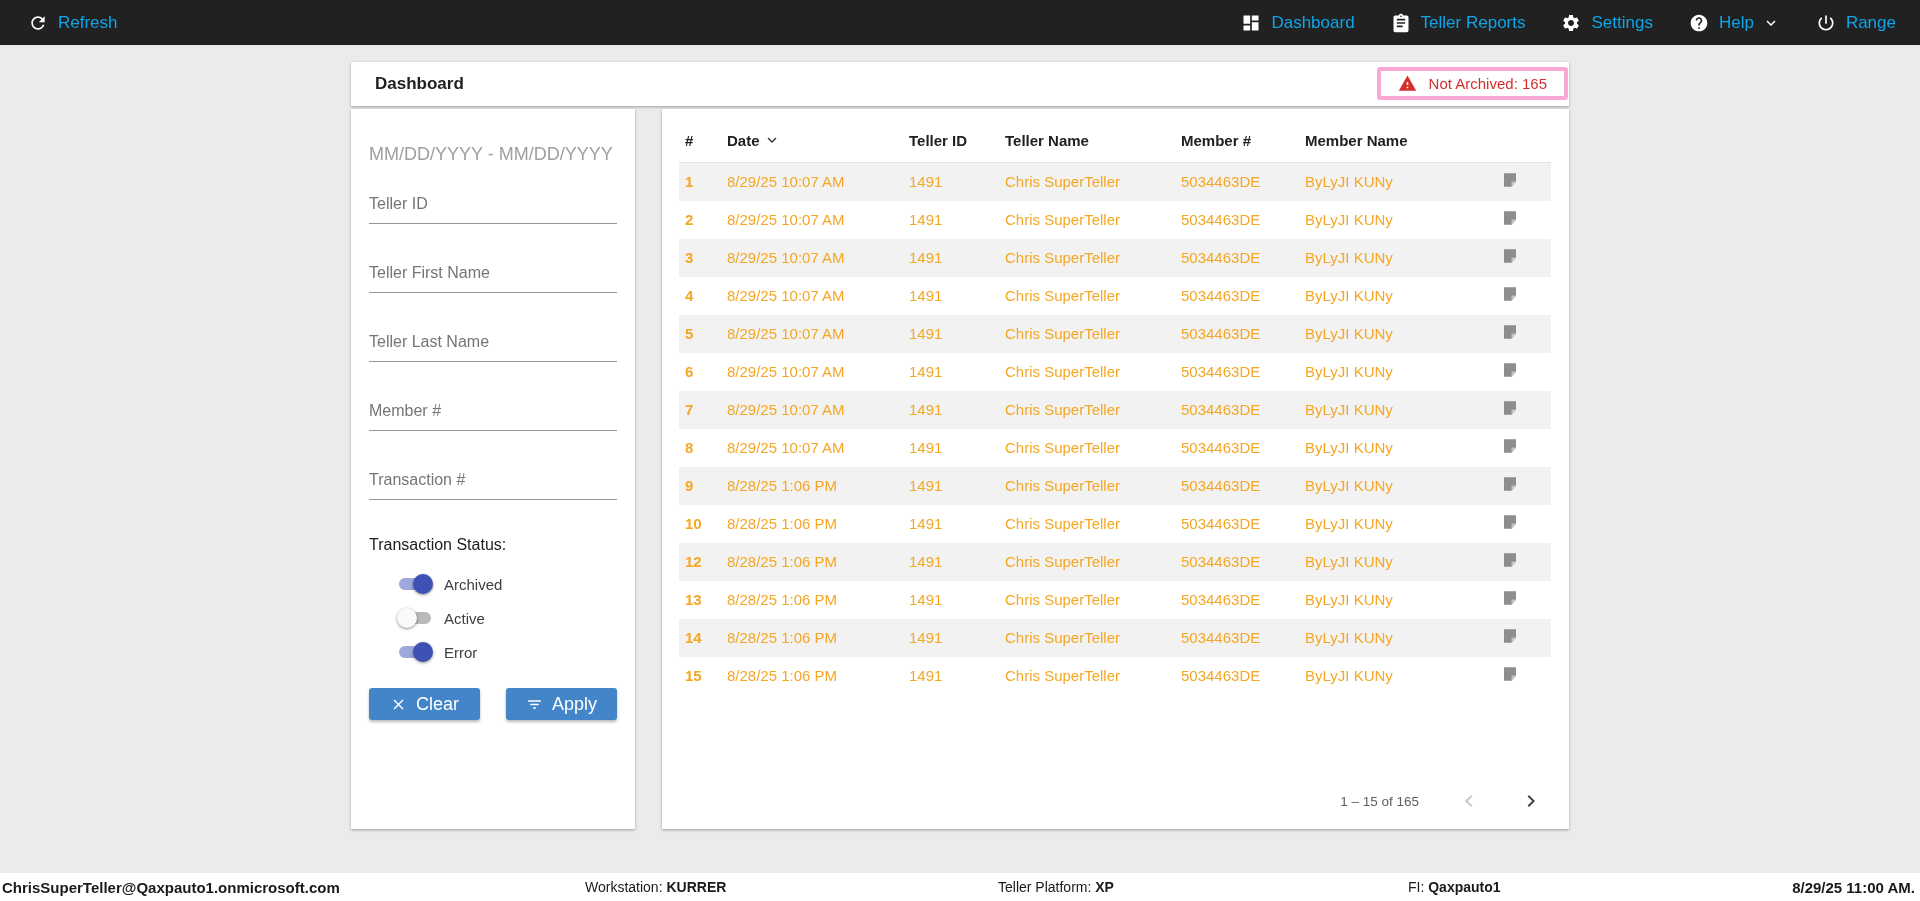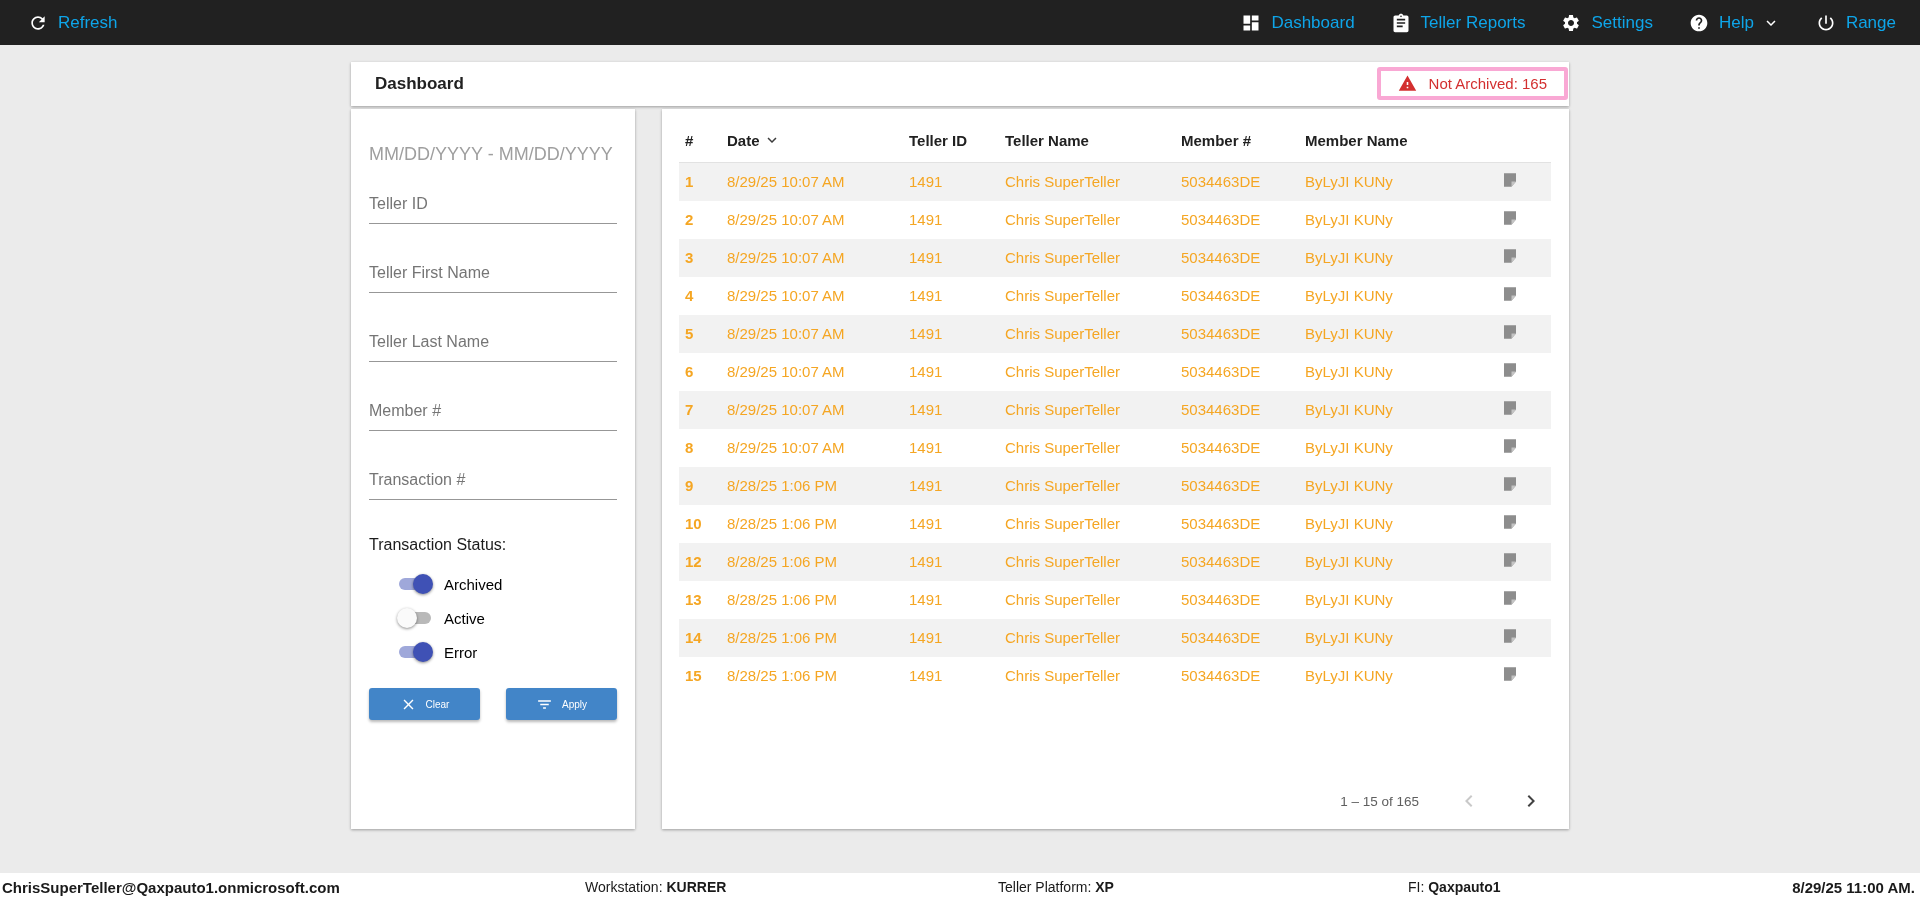--- a/index.html
+++ b/index.html
@@ -70,25 +70,25 @@
   .switch .track {
     position:absolute; left:2px; top:4px; width:32px; height:12px;
     border-radius:7px; background:#b9b9b9;
   }
   .switch .thumb {
     position:absolute; top:0; left:0; width:20px; height:20px; border-radius:50%;
     background:#fafafa; box-shadow:0 1px 3px rgba(0,0,0,.45);
   }
   .switch.on .track { background:#9fa8da; }
   .switch.on .thumb { left:16px; background:#3f51b5; }
-  .toggle-label { font-size:15px; color:#000000; }
+  .toggle-label { font-size:15px; color:#404040; }
   .btn-row { display:flex; gap:26px; margin-top:26px; }
   .btn {
     width:111px; height:32px; background:#4285c8; border:none; border-radius:3px;
-    color:#fff; font-size:10px; font-family:inherit; cursor:pointer;
+    color:#fff; font-size:18px; font-family:inherit; cursor:pointer;
     display:flex; align-items:center; justify-content:center; gap:9px;
     box-shadow:0 2px 3px rgba(0,0,0,.28);
   }
   .btn-icon { width:17px; height:17px; fill:#fff; }
 
   
   .table-card {
     position:absolute; left:662px; top:109px; width:907px; height:720px;
     padding:14px 18px 0 17px;
   }

